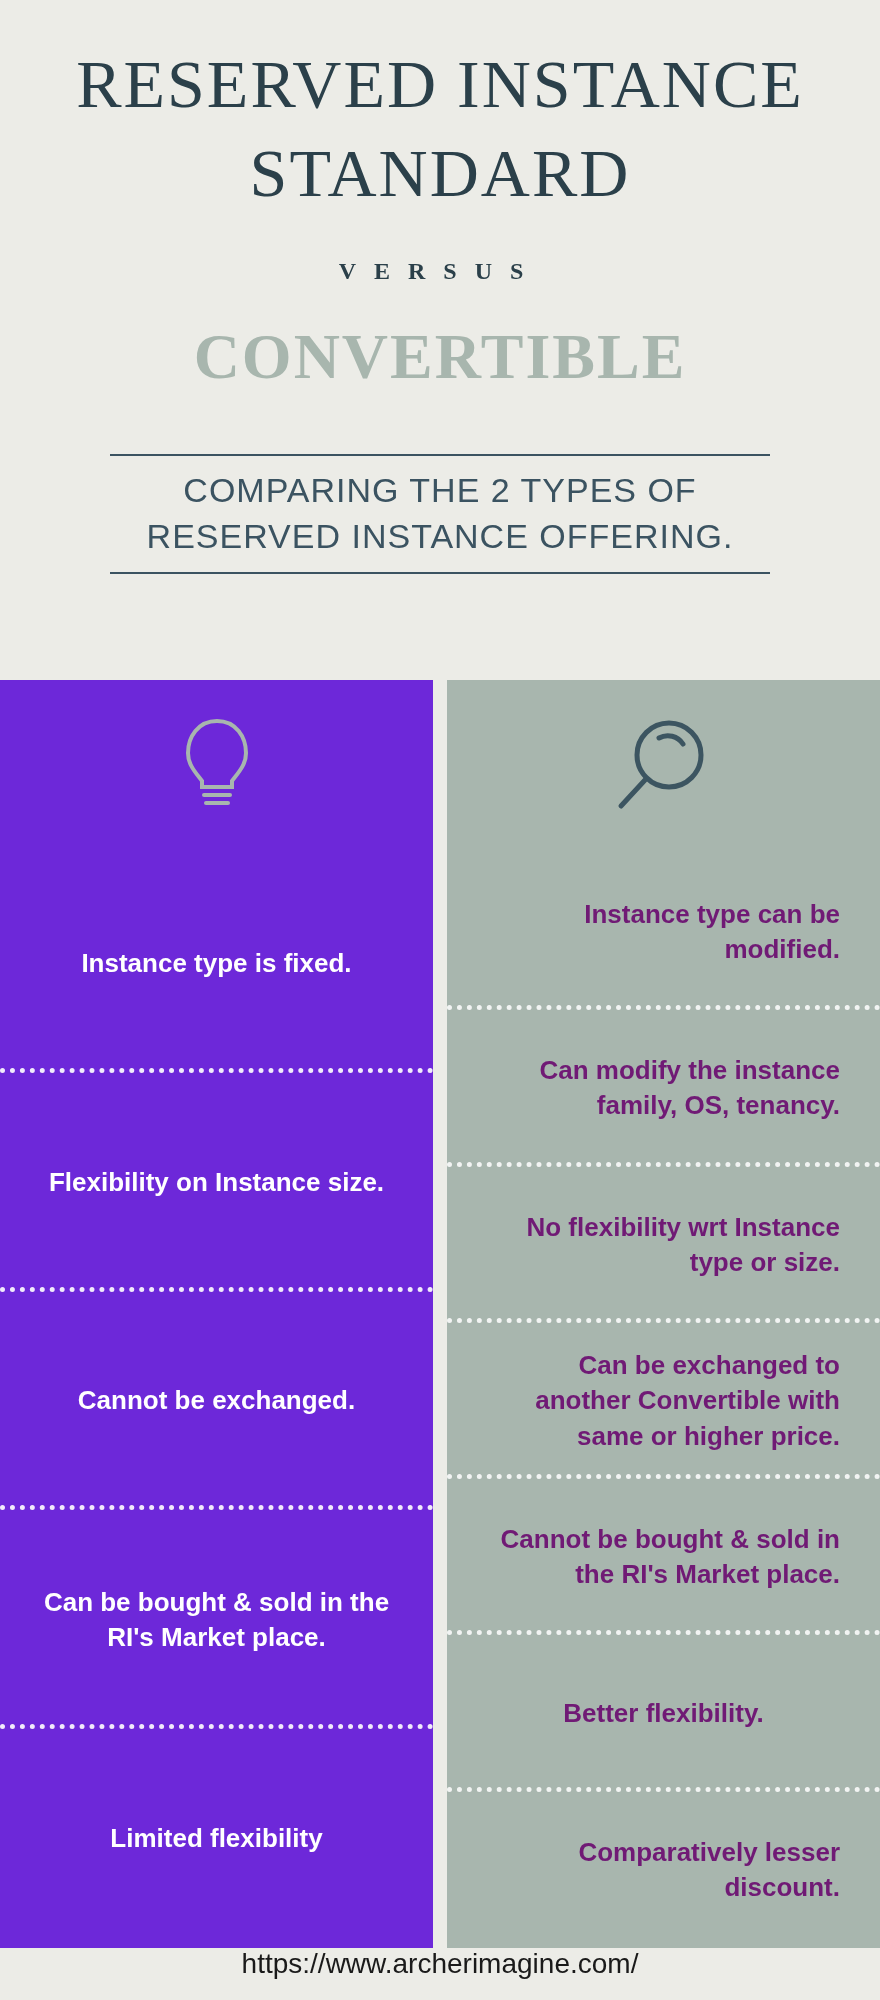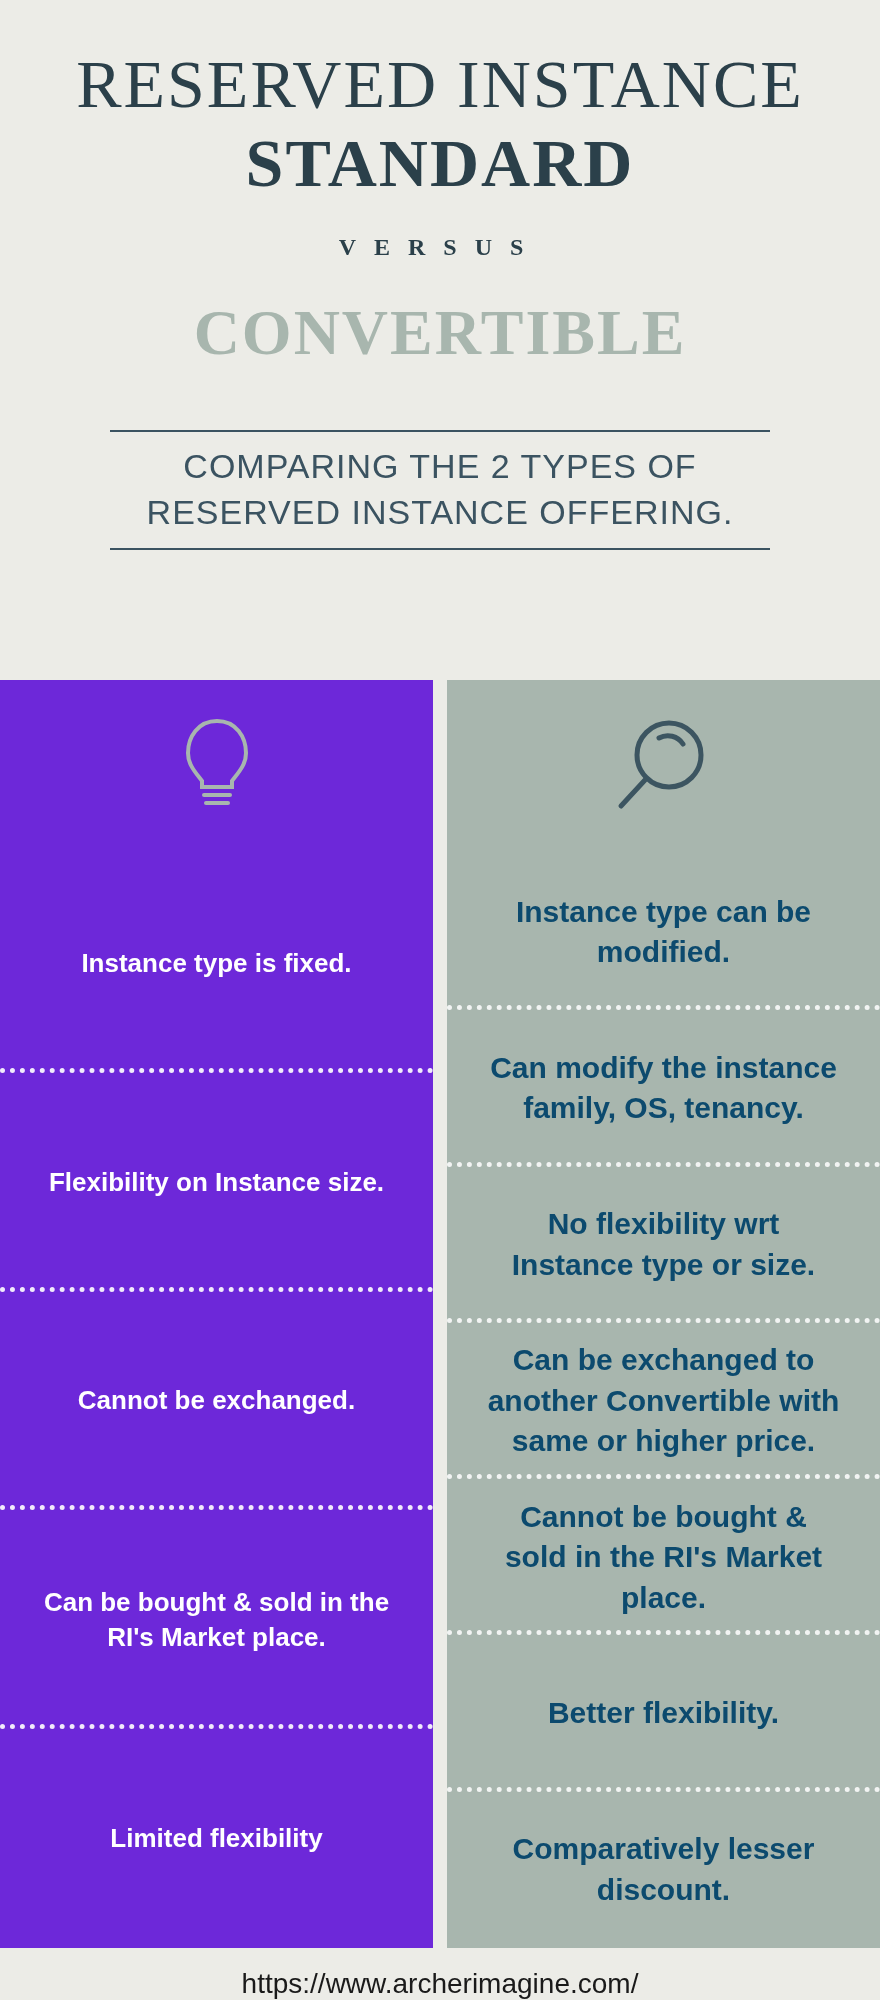--- a/index.html
+++ b/index.html
@@ -17,31 +17,32 @@
   .title-line1 {
     font-family: Georgia, "Times New Roman", serif;
     font-size: 68px;
     font-weight: normal;
     color: #2b404a;
     letter-spacing: 2px;
   }
   .title-line2 {
     font-family: Georgia, "Times New Roman", serif;
     font-size: 68px;
-    font-weight: bold;
+    font-weight: normal;
     color: #2b404a;
     letter-spacing: 2px;
+    margin-top: 10px;
   }
   .versus {
     font-family: Georgia, "Times New Roman", serif;
     font-size: 24px;
     font-weight: bold;
     color: #2b404a;
     letter-spacing: 18px;
-    margin-top: 31px;
+    margin-top: 45px;
   }
   .title-line3 {
     font-family: Georgia, "Times New Roman", serif;
     font-size: 64px;
     font-weight: bold;
     color: #a8b6ae;
     letter-spacing: 2px;
     margin-top: 35px;
   }
   .subtitle-wrap {
@@ -91,43 +92,44 @@
     text-align: center;
     position: relative;
   }
   .col-left .cell {
     color: #ffffff;
     font-size: 26px;
     font-weight: 600;
     line-height: 1.35;
   }
   .col-right .cell {
-    color: #0c4a6e;
-    font-size: 30px;
+    color: #701a75;
+    font-size: 26px;
     font-weight: 600;
     line-height: 1.35;
+    text-align: right;
   }
   .cell:not(:last-child)::after {
     content: "";
     position: absolute;
     bottom: 0;
     left: 0;
     right: 0;
     border-bottom: 5px dotted rgba(255,255,255,0.9);
   }
   .col-right .cell:not(:last-child)::after {
     border-bottom-color: rgba(255,255,255,0.85);
   }
   .footer {
     position: absolute;
     left: 0; right: 0; bottom: 0;
     height: 52px;
     background: #ecece7;
     display: flex;
-    align-items: flex-end;
+    align-items: flex-start;
     justify-content: center;
     font-size: 28px;
     color: #1a1a1a;
   }
 </style>
 </head>
 <body>
 
 <div class="header">
   <div class="title-line1">RESERVED INSTANCE</div>

